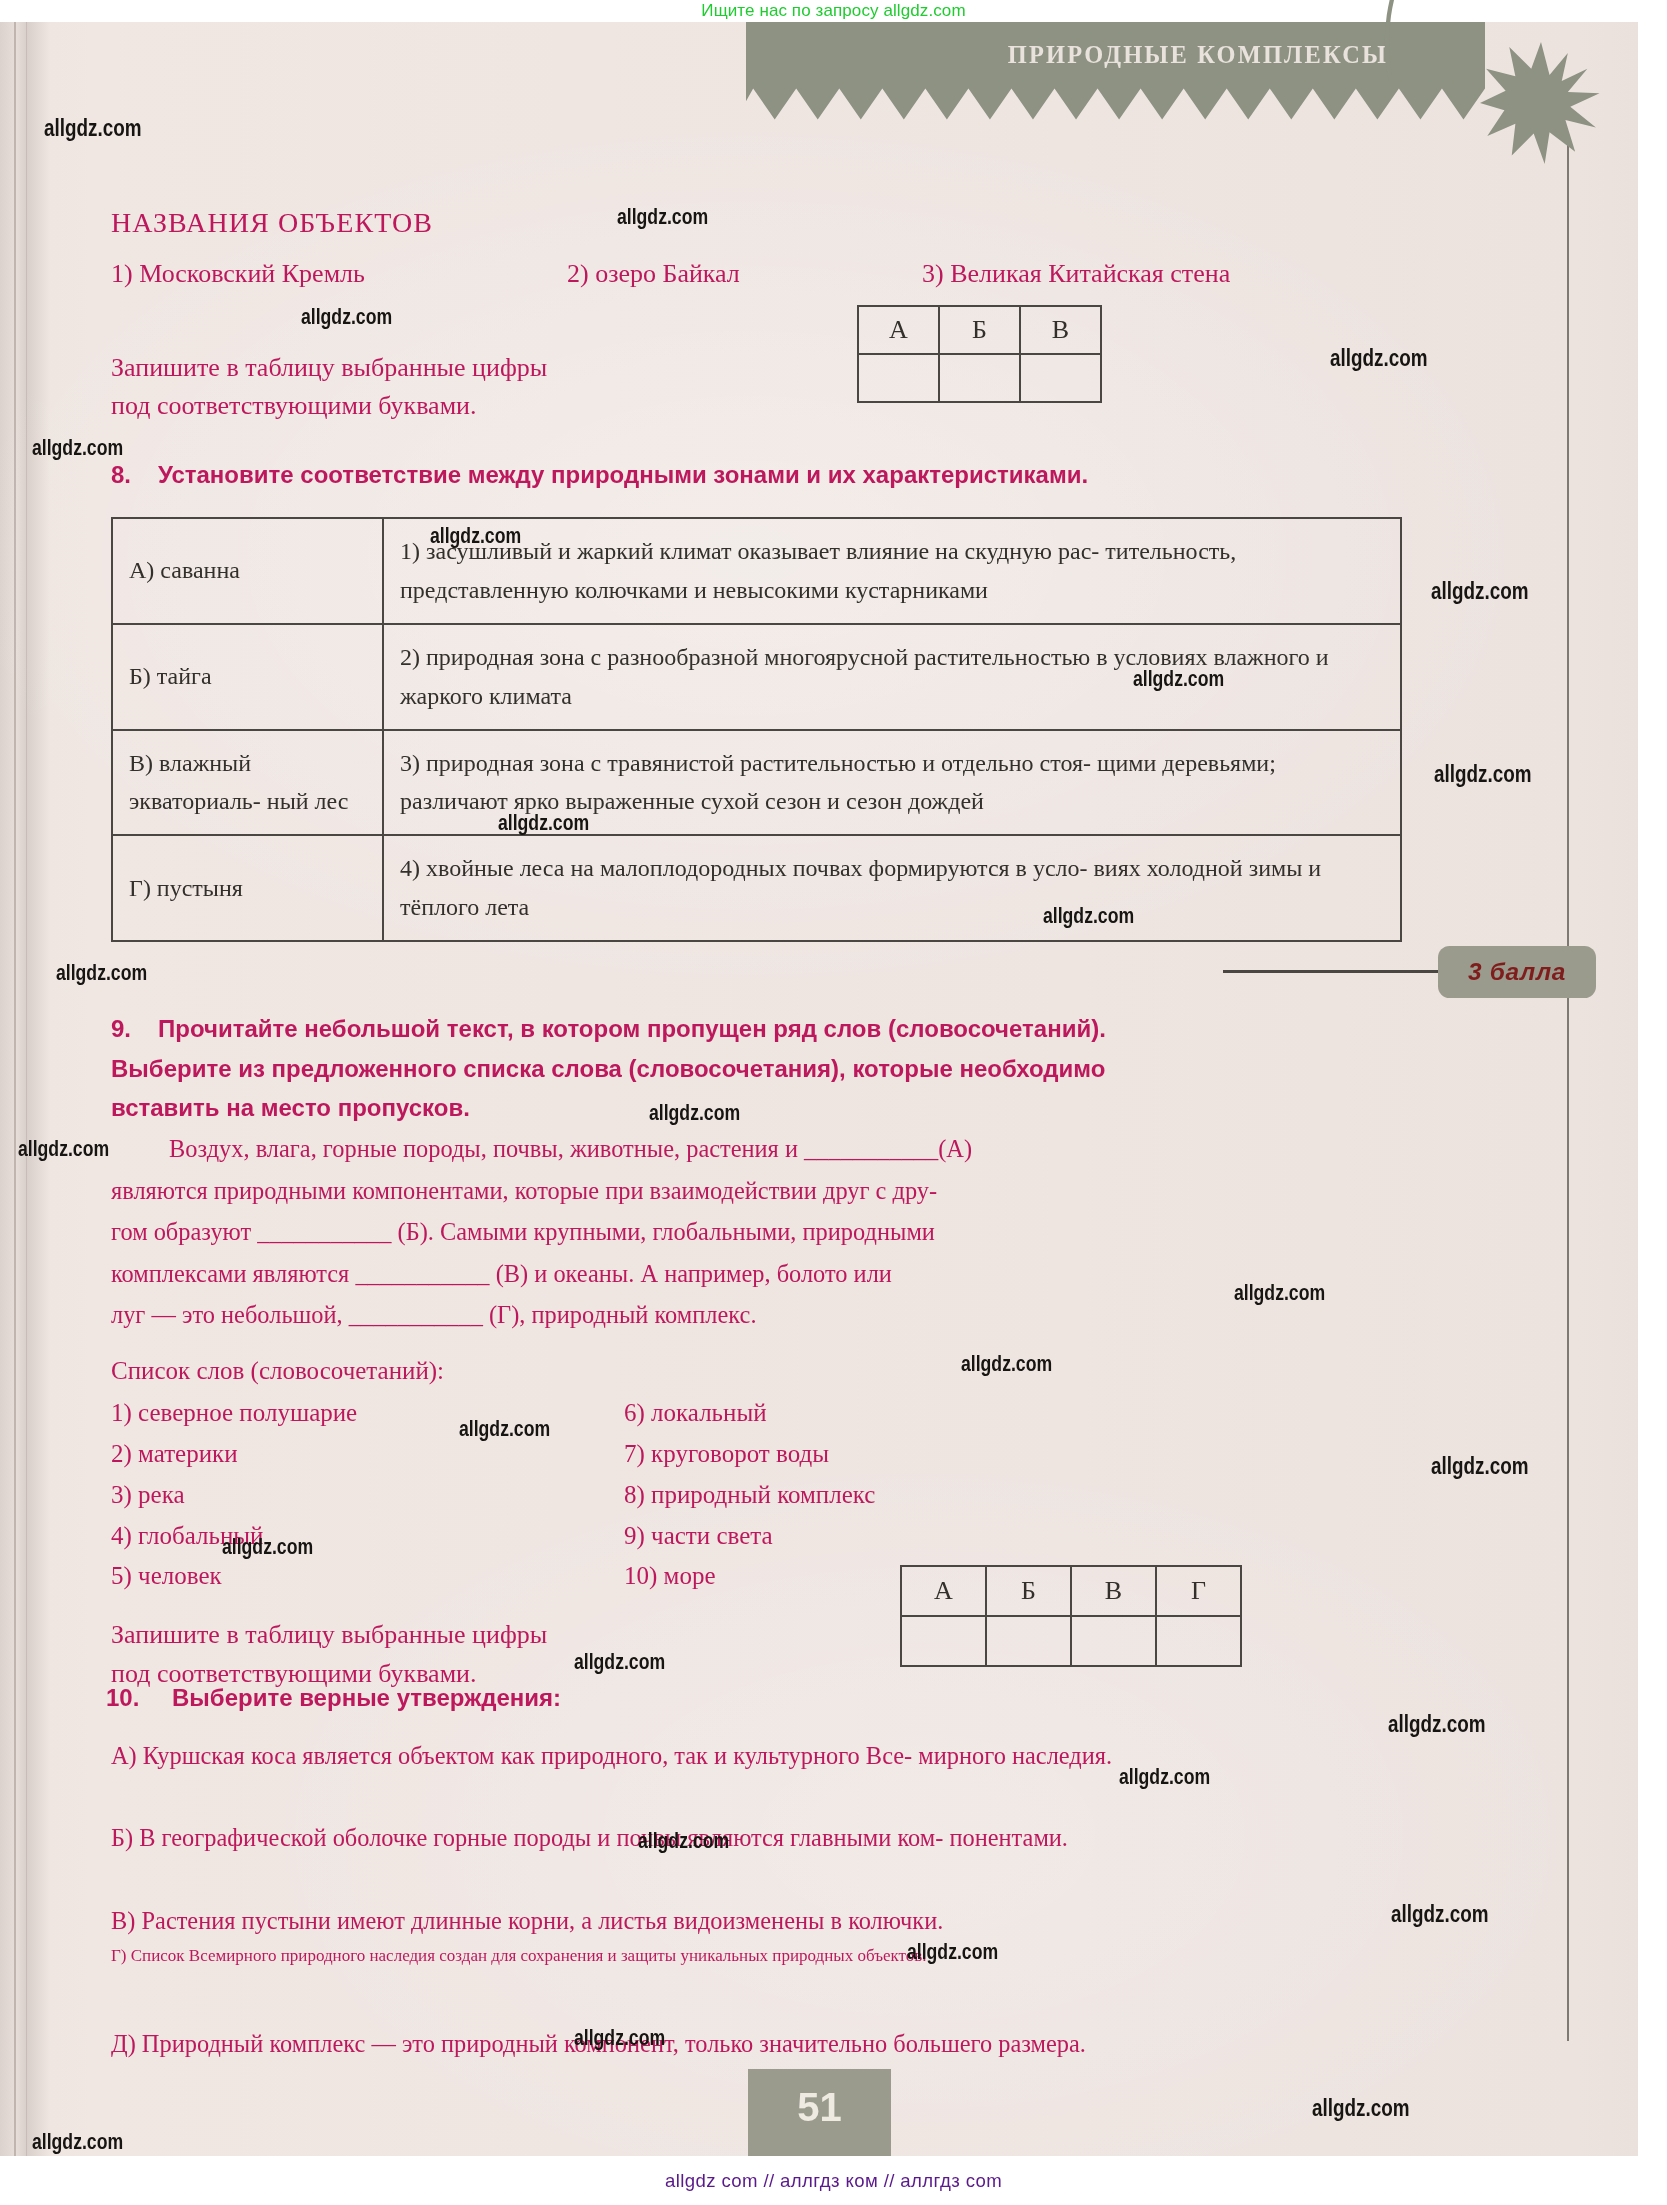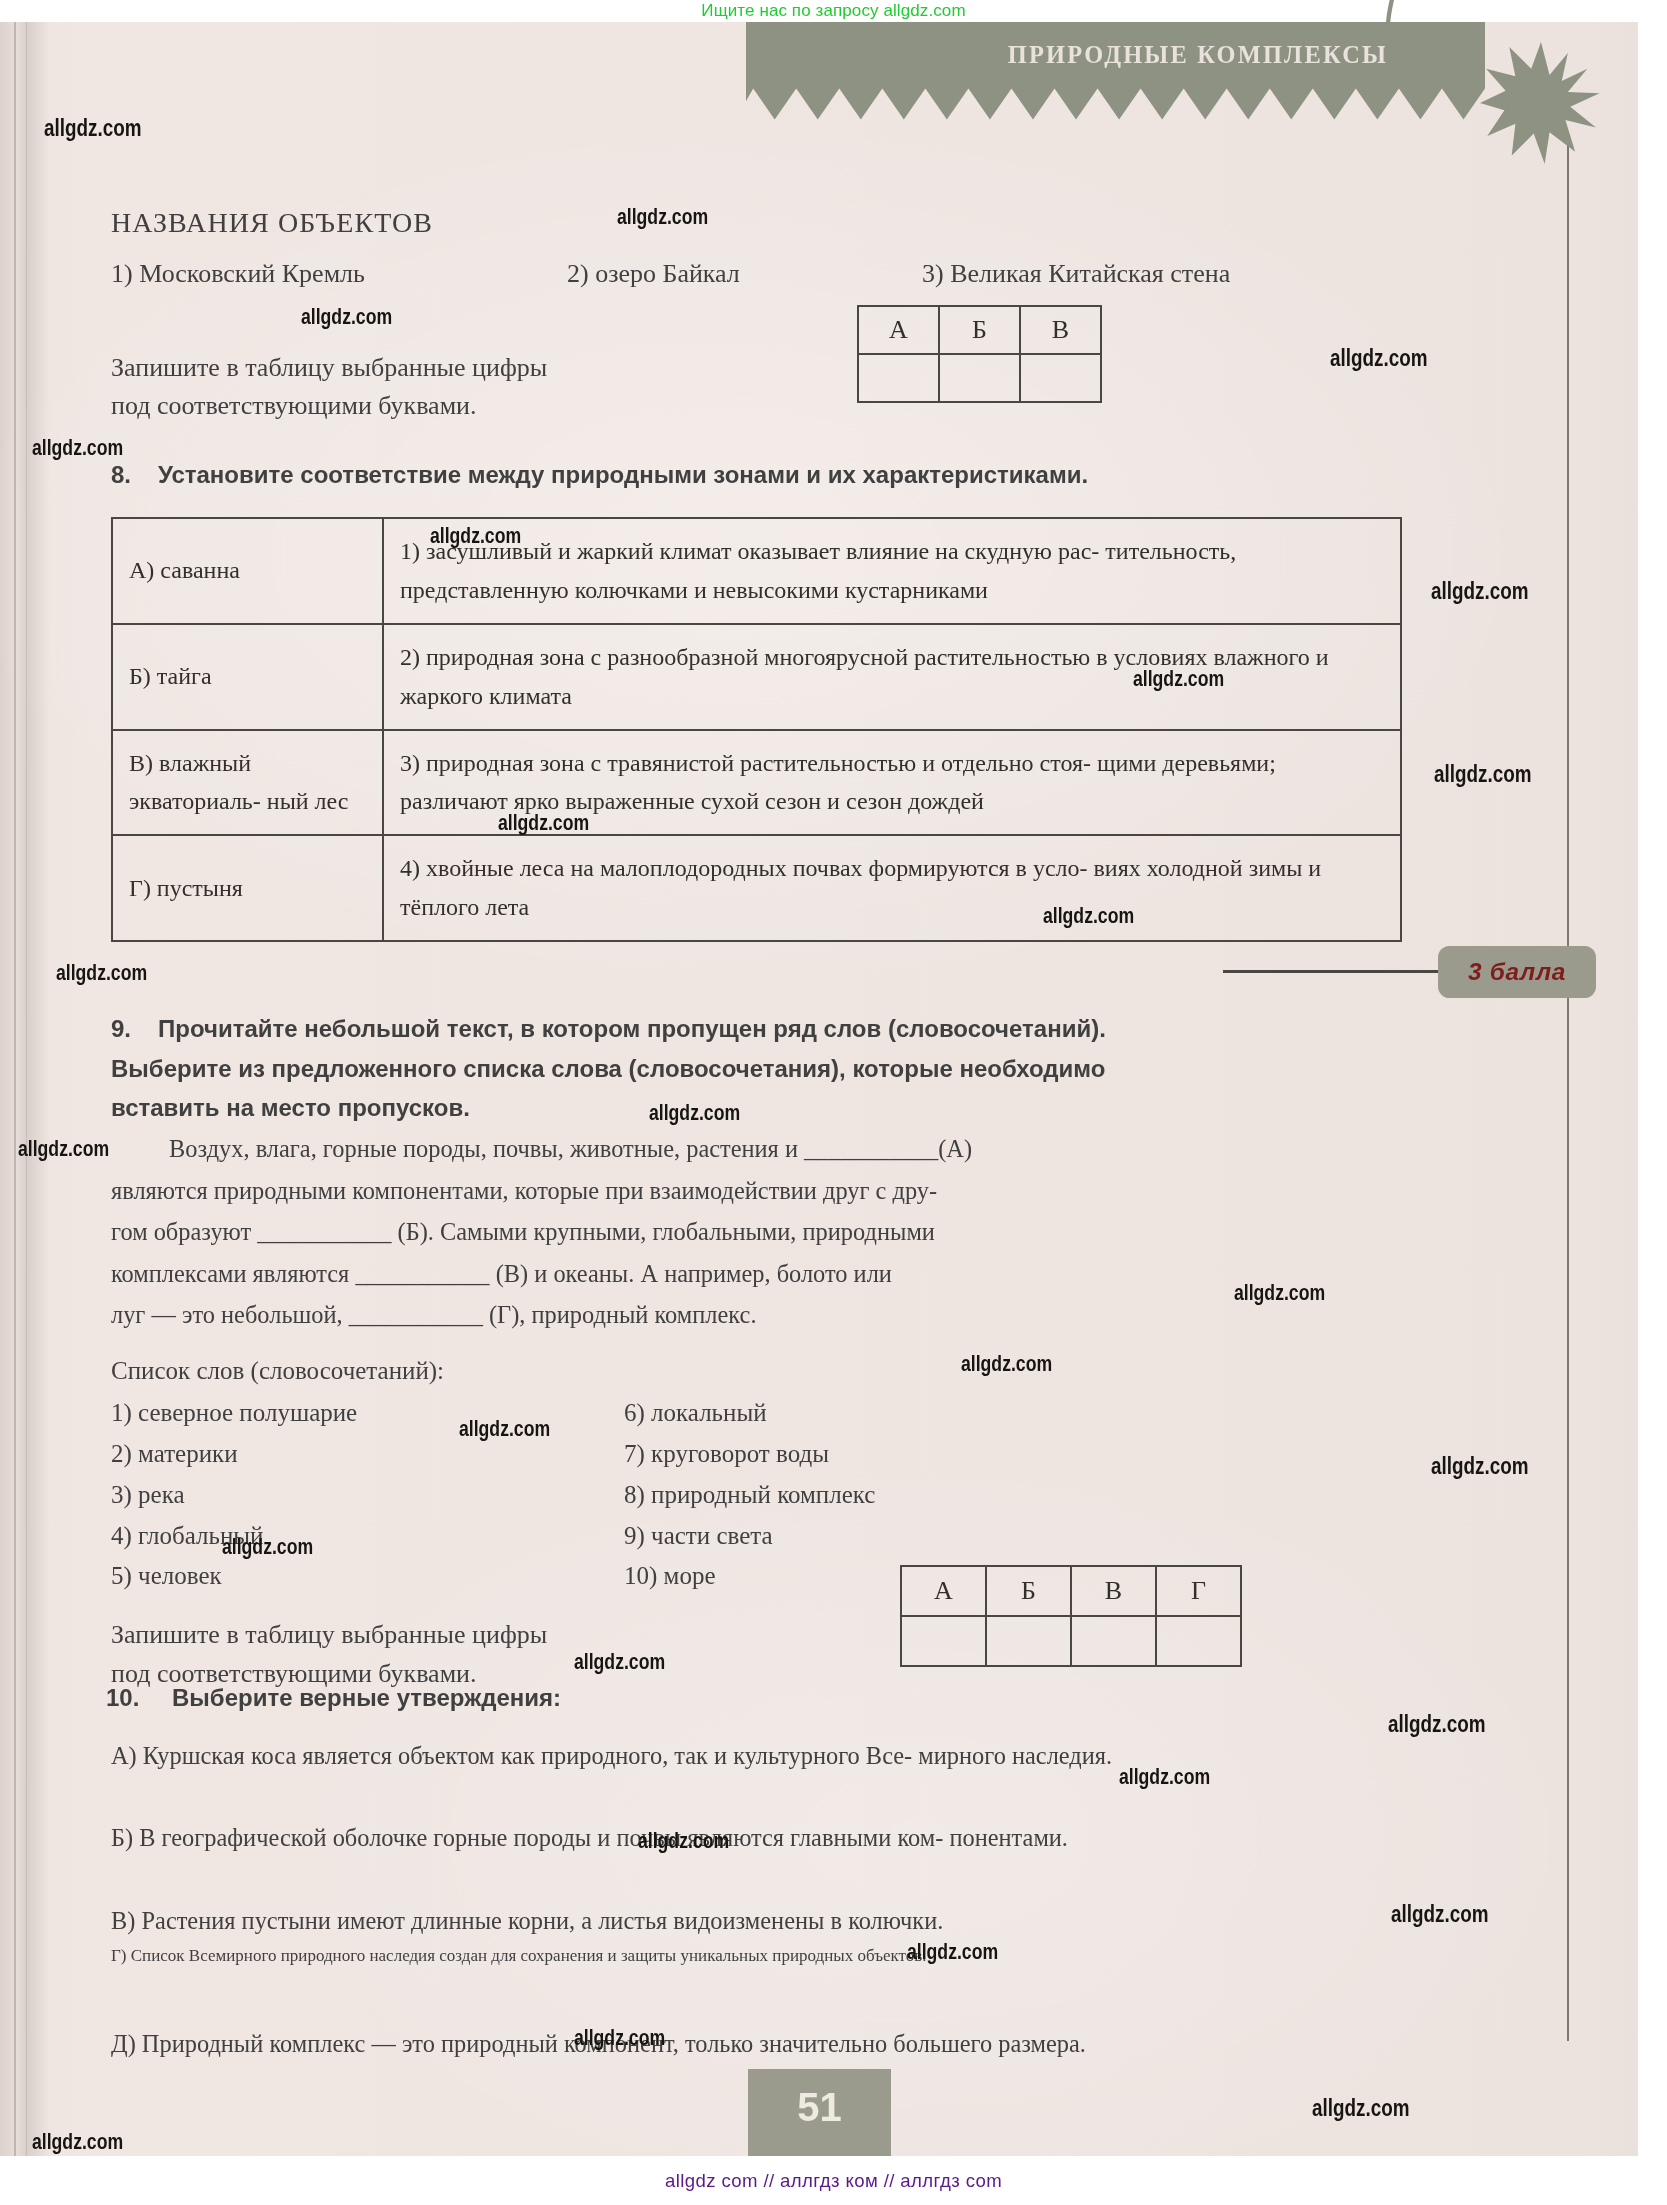--- a/index.html
+++ b/index.html
@@ -50,21 +50,21 @@
     position:absolute;left:0;top:0;width:739px;height:65px;
     display:flex;align-items:center;justify-content:center;
     font-family:Liberation Serif, serif;
     font-weight:bold;font-size:24.4px;letter-spacing:2.2px;color:#e9e2dc;
     padding-left:165px;box-sizing:border-box;
   }
   #ribbon .teeth{position:absolute;left:0;top:65px;width:739px;height:34px;}
   .star{position:absolute;left:734px;top:20px;width:122px;height:122px;}
   
   .vrule{position:absolute;left:1567px;top:111px;width:2.2px;height:1908px;background:#7c7a72;}
-  .blk{position:absolute;color:#404040;}
+  .blk{position:absolute;color:#be185d;}
   .ser{font-family:"Liberation Serif", serif;}
   .hd{font-family:"Liberation Sans", sans-serif;font-weight:bold;}
   
   table.grid{border-collapse:collapse;}
   table.grid td{
     border:2.2px solid #4a4742;
     text-align:center;vertical-align:middle;
     font-family:"Liberation Serif", serif;font-size:26px;color:#33302c;
   }
   

